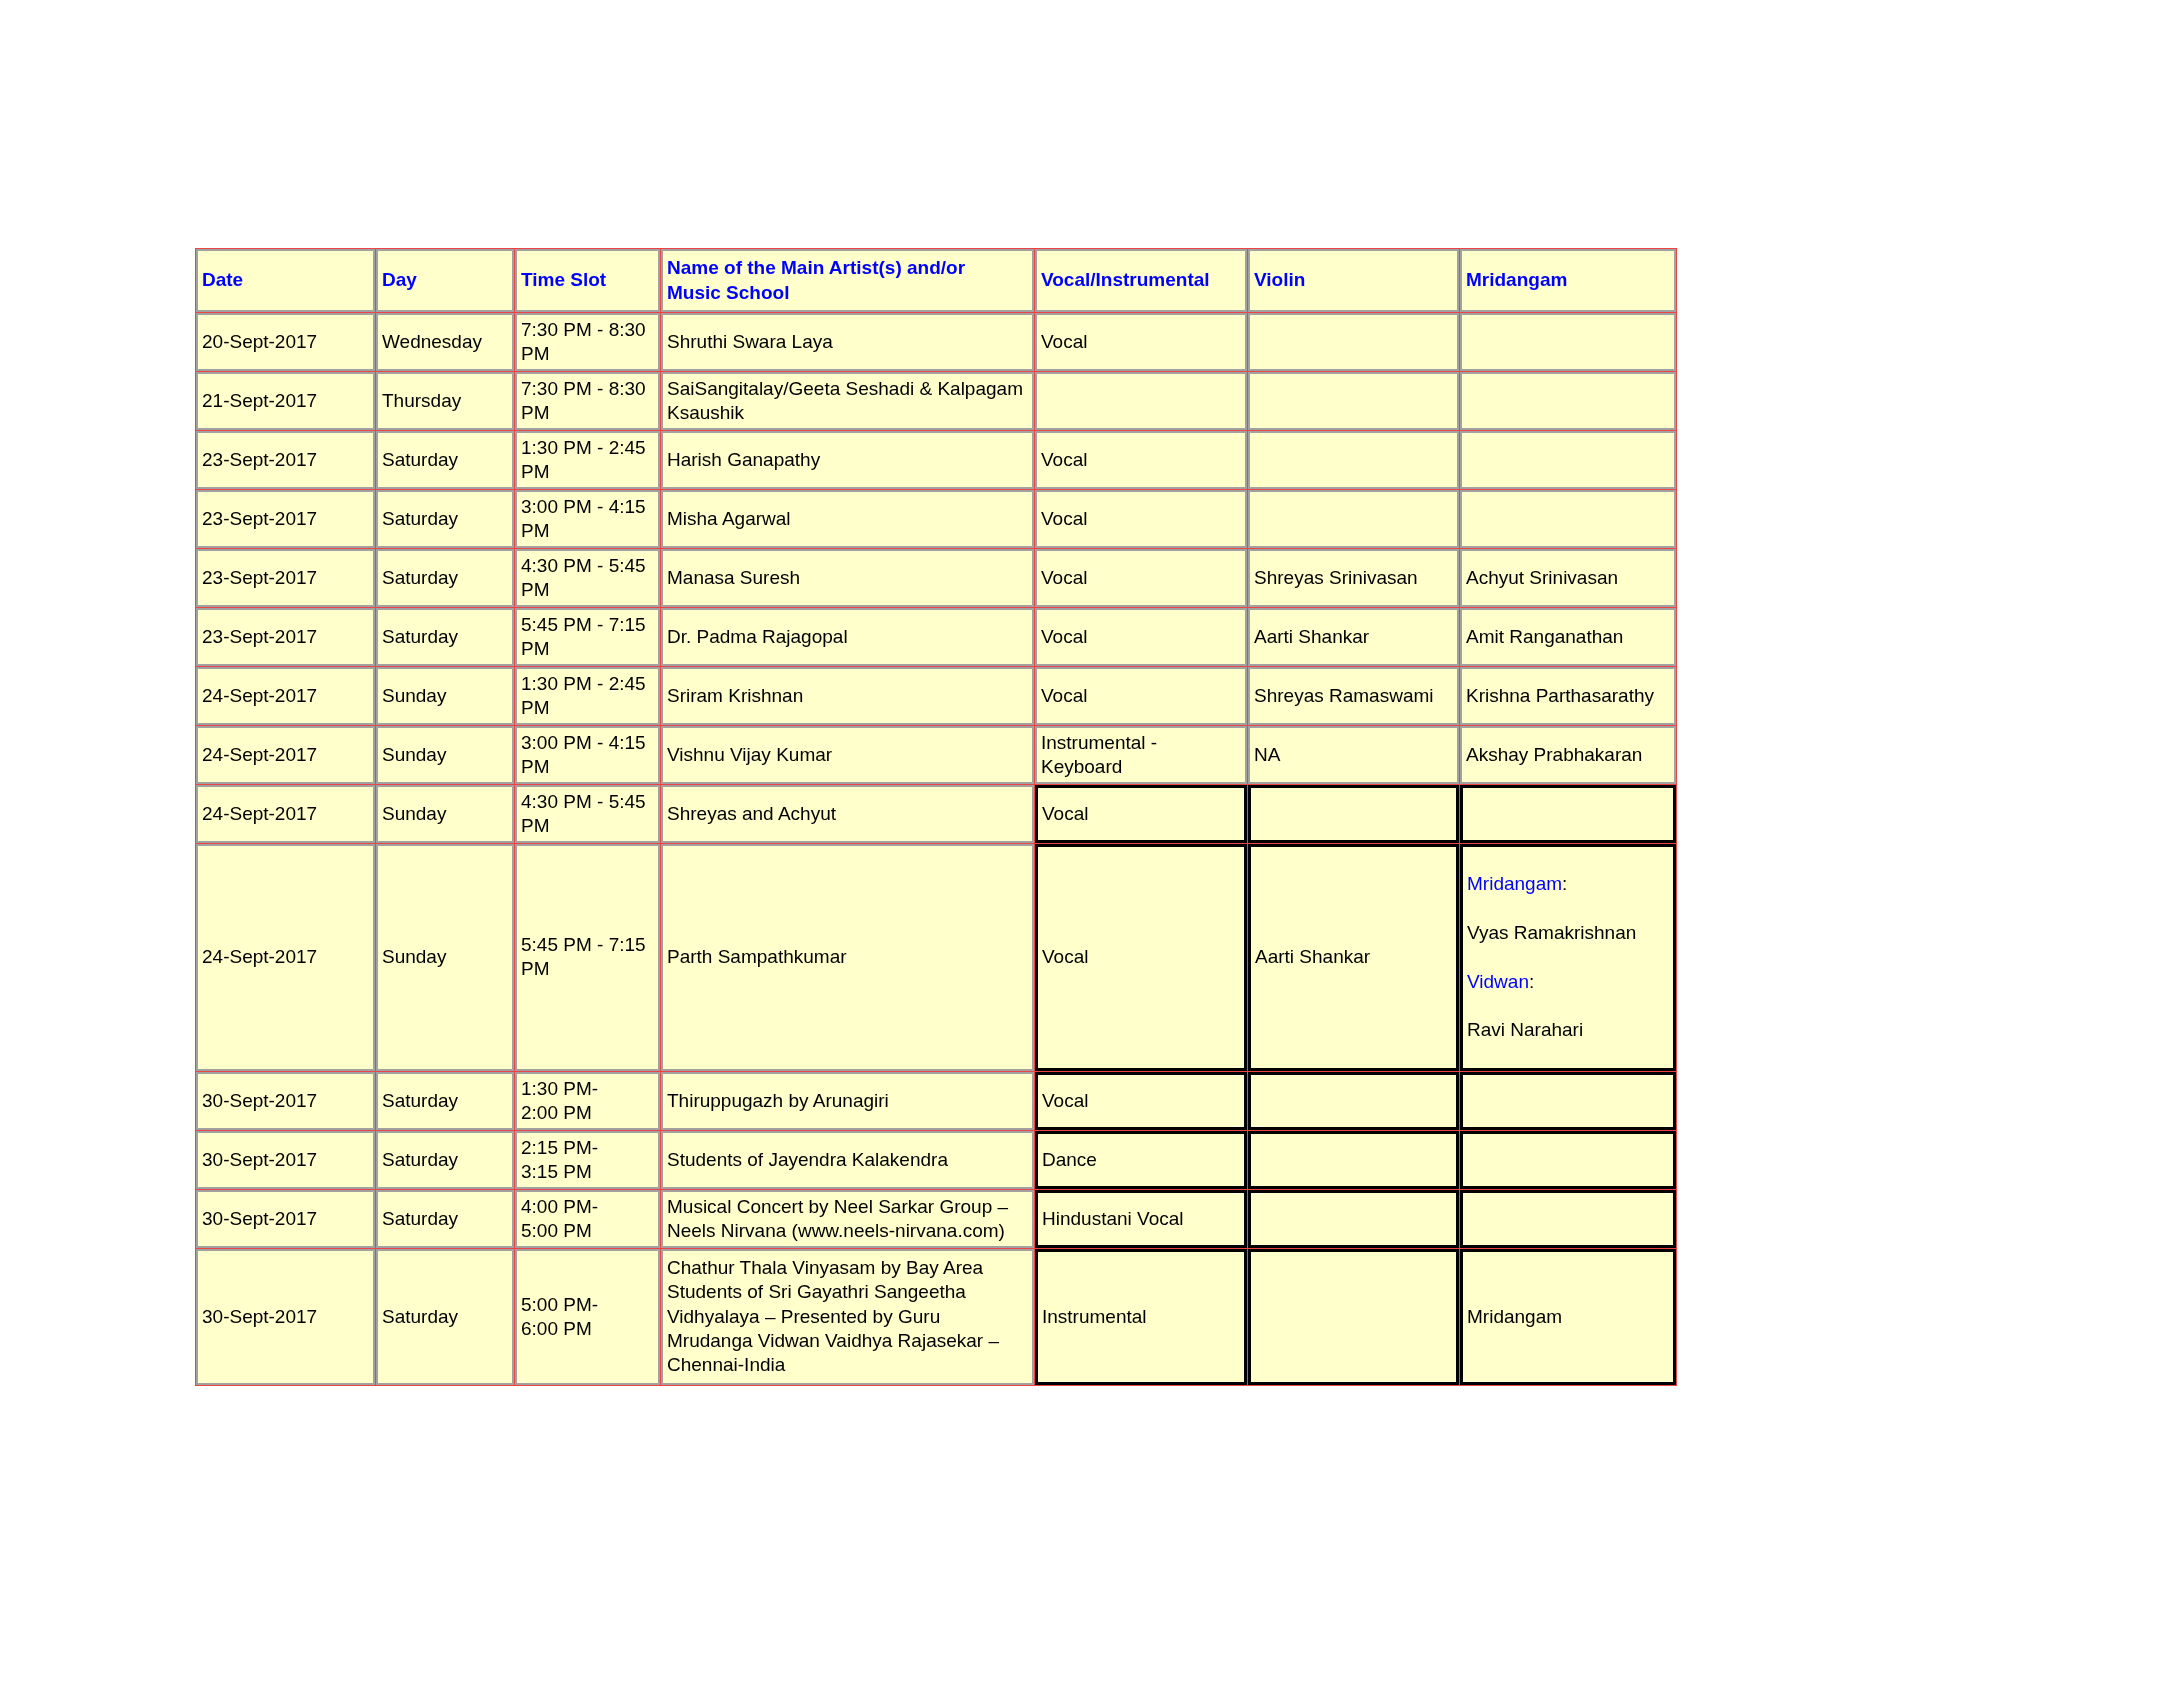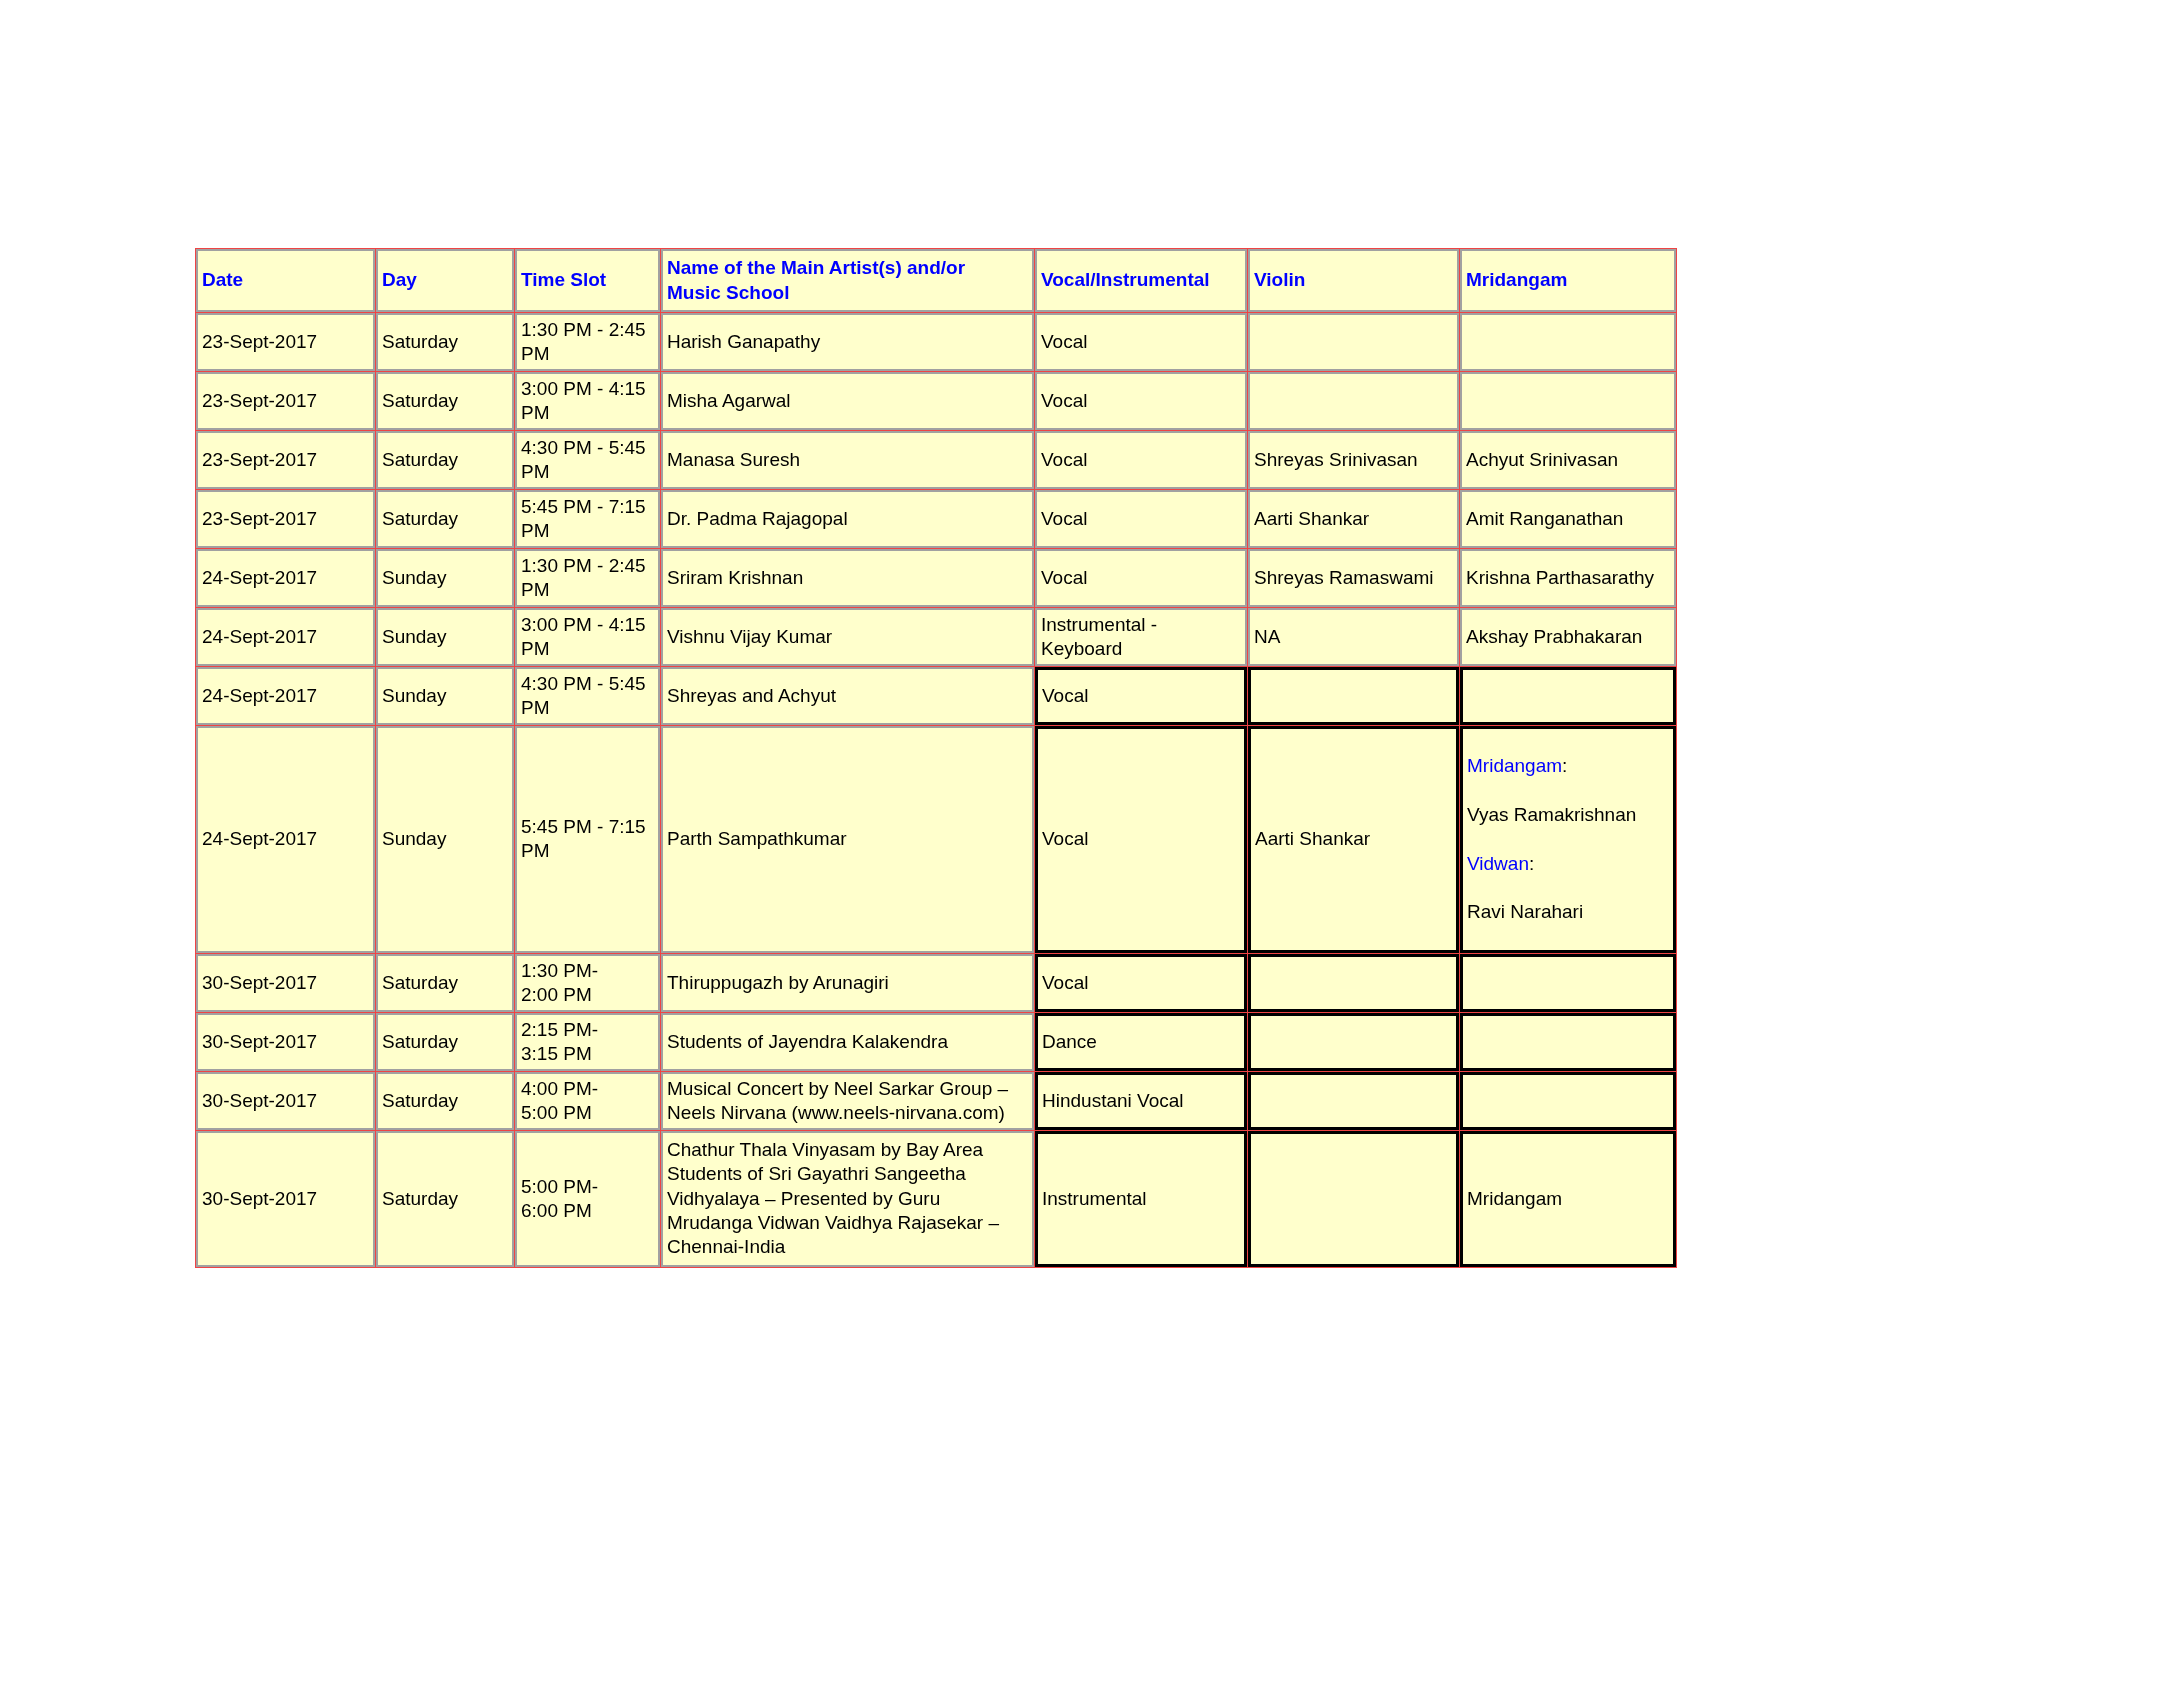--- a/index.html
+++ b/index.html
@@ -77,21 +77,42 @@
       <th>Date</th>
       <th>Day</th>
       <th>Time Slot</th>
       <th>Name of the Main Artist(s) and/or
 Music School</th>
       <th>Vocal/Instrumental</th>
       <th>Violin</th>
       <th>Mridangam</th>
     </tr>
 
-
+    <tr class="h-std">
+      <td>20-Sept-2017</td>
+      <td>Wednesday</td>
+      <td>7:30 PM - 8:30
+PM</td>
+      <td>Shruthi Swara Laya</td>
+      <td>Vocal</td>
+      <td></td>
+      <td></td>
+    </tr>
+
+    <tr class="h-std">
+      <td>21-Sept-2017</td>
+      <td>Thursday</td>
+      <td>7:30 PM - 8:30
+PM</td>
+      <td>SaiSangitalay/Geeta Seshadi &amp; Kalpagam
+Ksaushik</td>
+      <td></td>
+      <td></td>
+      <td></td>
+    </tr>
 
     <tr class="h-std">
       <td>23-Sept-2017</td>
       <td>Saturday</td>
       <td>1:30 PM - 2:45
 PM</td>
       <td>Harish Ganapathy</td>
       <td>Vocal</td>
       <td></td>
       <td></td>

